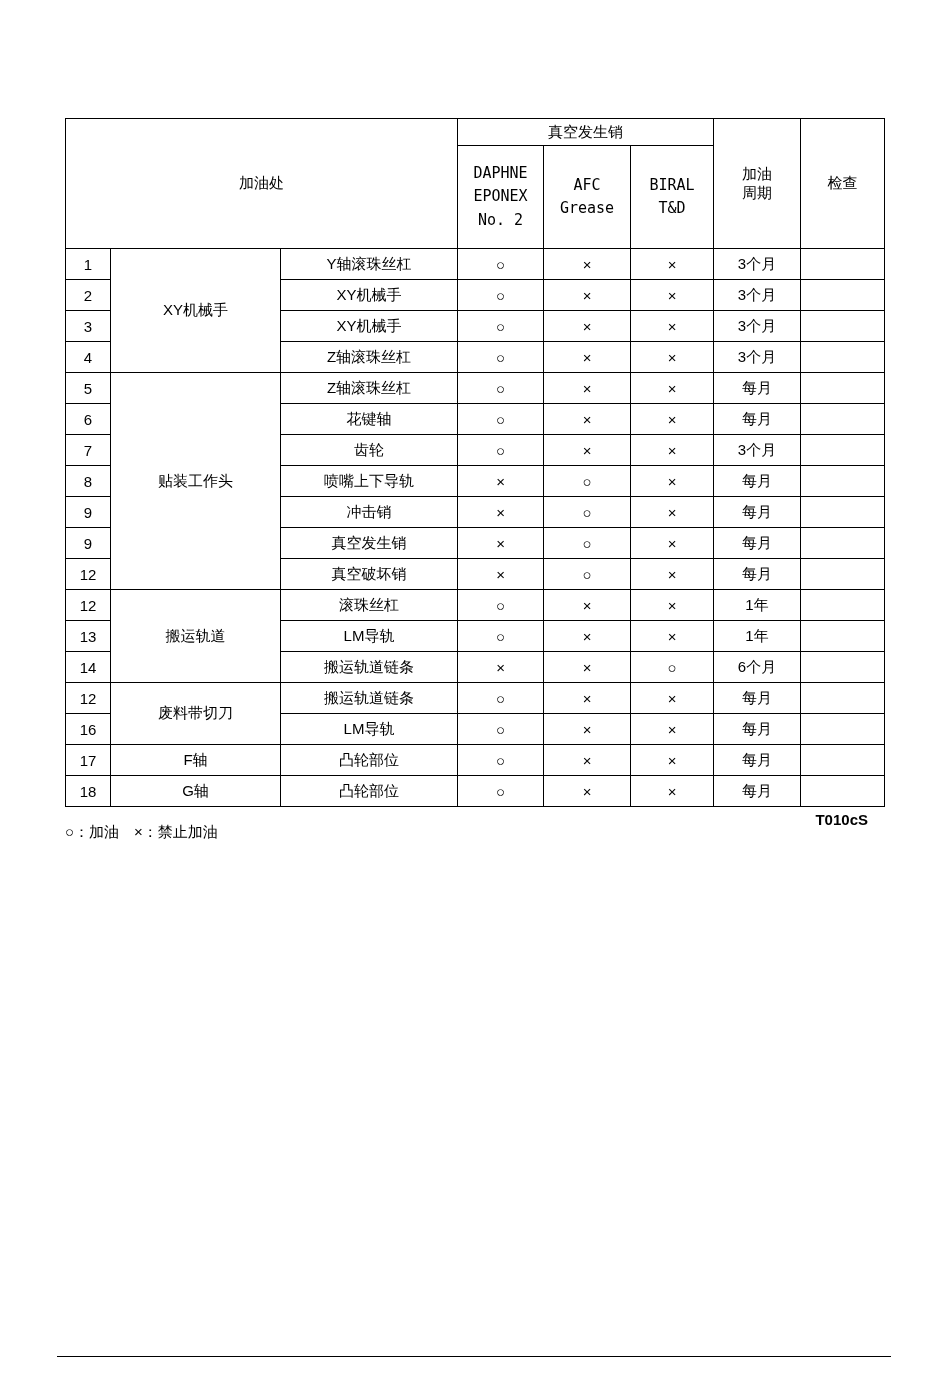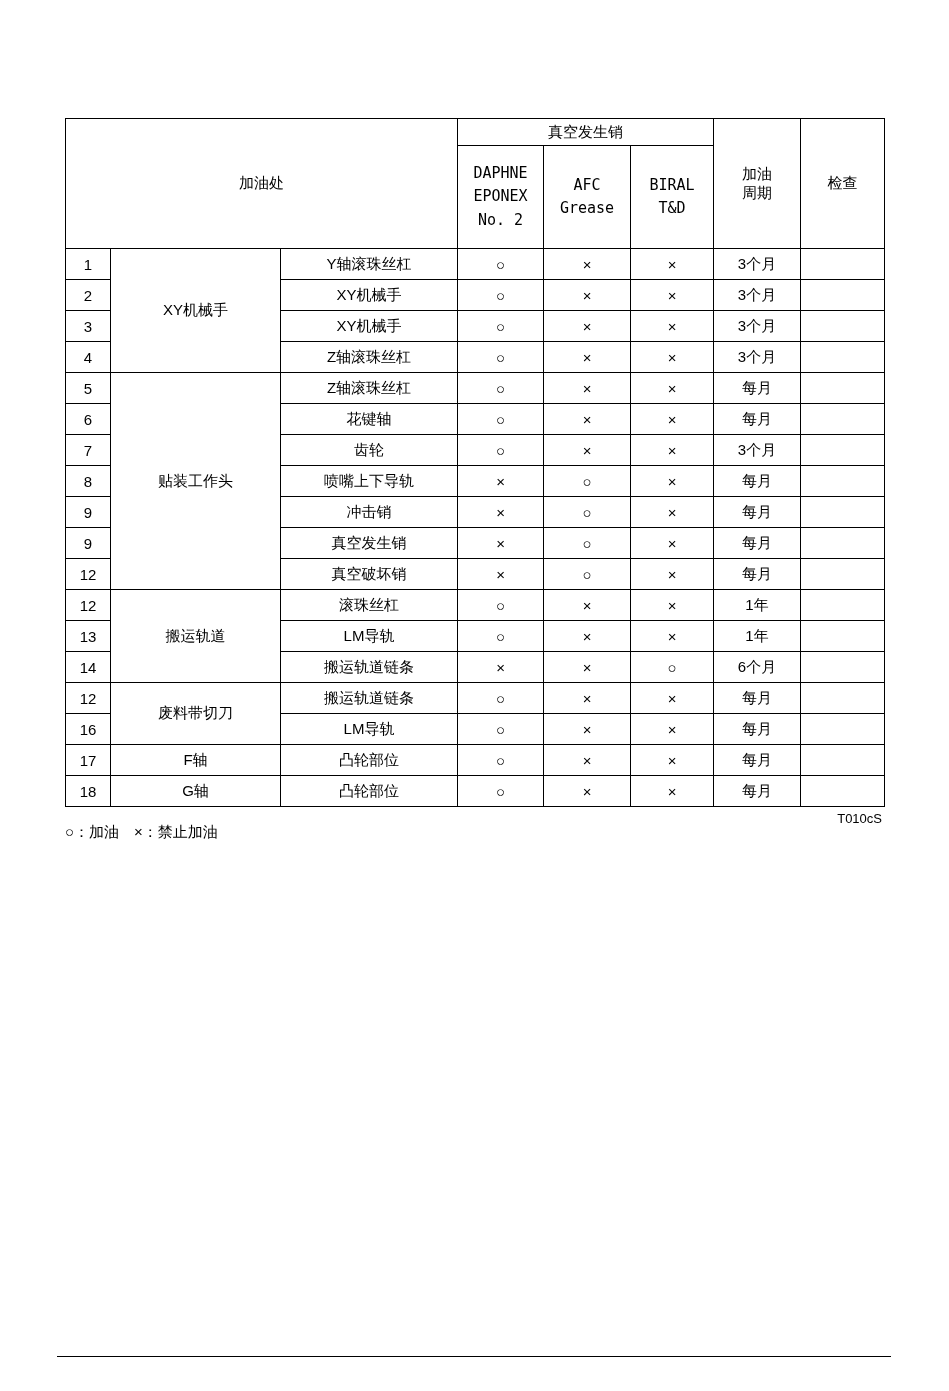--- a/index.html
+++ b/index.html
@@ -55,24 +55,25 @@
   }
   td.c-no { font-size: 14px; }
   td.c-mark { font-size: 17px; }
   .legend-row {
     margin-top: 16px;
     font-size: 15px;
     text-align: left;
   }
   .doc-code {
     position: absolute;
-    right: 2px;
+    right: 16px;
     top: 693px;
-    font-size: 13px;
+    font-size: 15px;
     font-family: "Liberation Sans", sans-serif;
+    font-weight: bold;
   }
   .footer-rule {
     position: absolute;
     left: 57px;
     right: 58px;
     top: 1356px;
     border-top: 1px solid #000000;
     height: 0;
   }
 </style>

